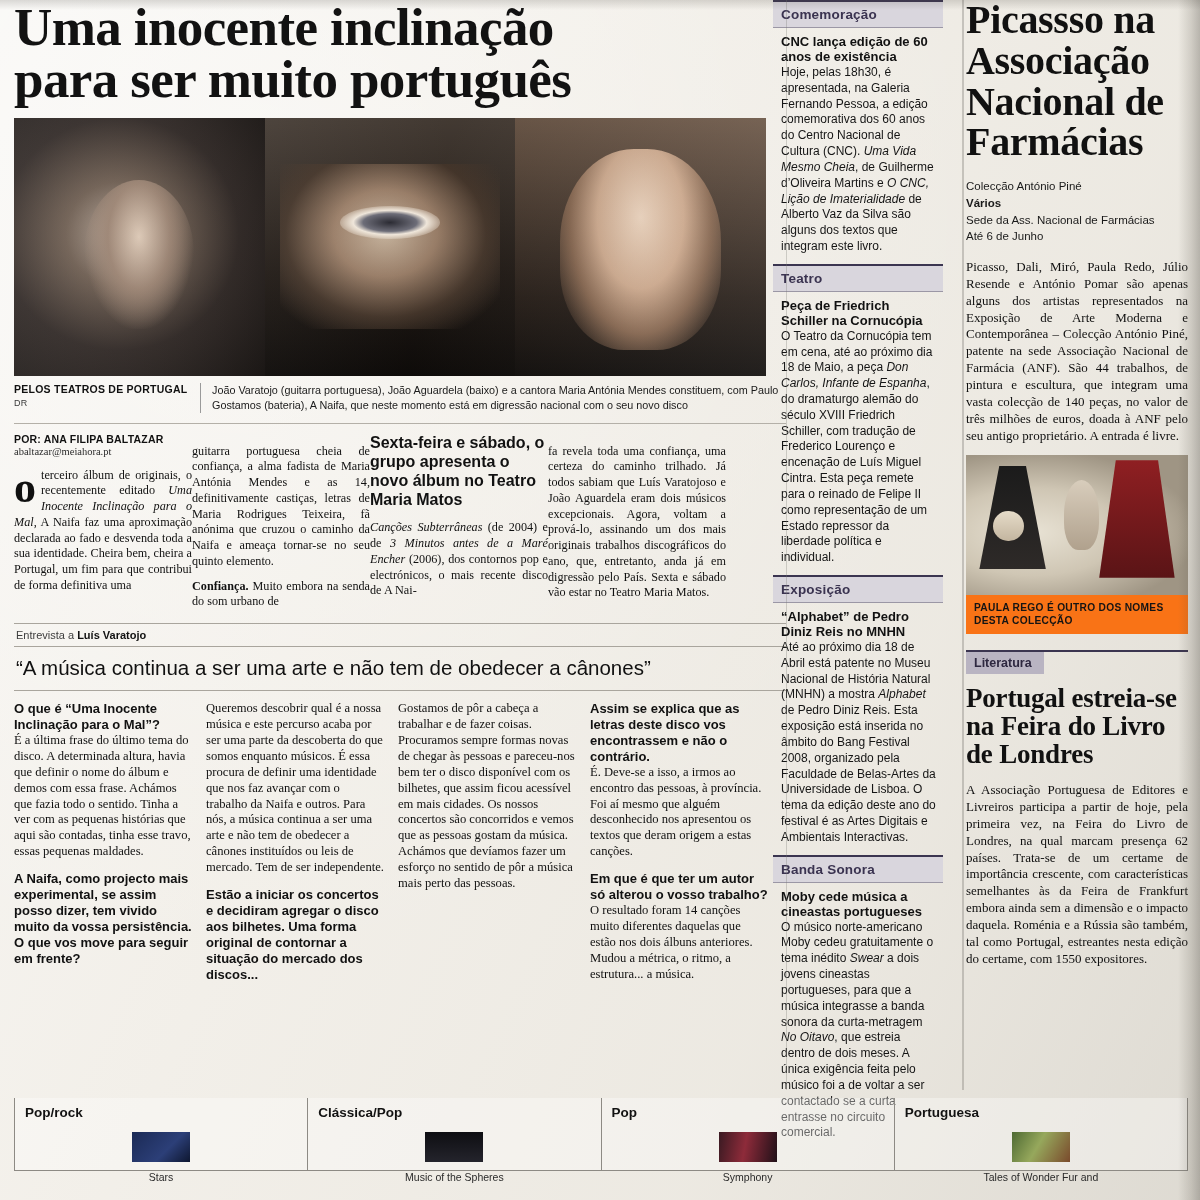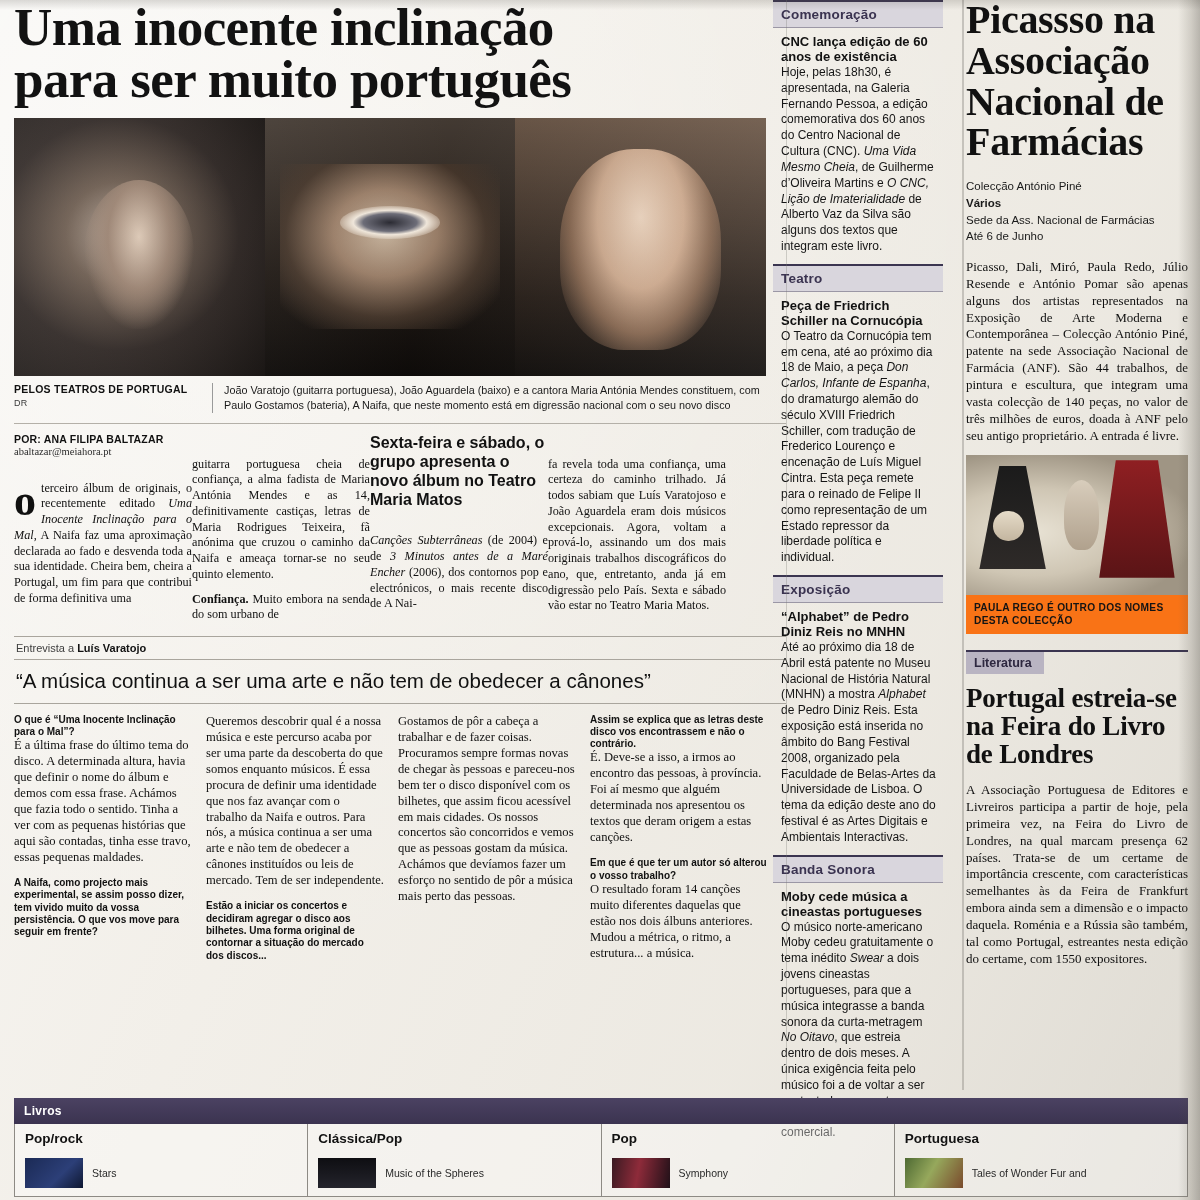--- a/index.html
+++ b/index.html
@@ -64,37 +64,37 @@
       background:radial-gradient(ellipse at 50% 50%, #2b2b33 0%, #6d6d78 38%, #efe6da 52%, rgba(230,220,205,0) 80%);
       border-radius:50%;}
   .ph3{background:linear-gradient(#6f5a4a,#2a211b 70%,#110e0c);}
   .ph3:after{content:"";position:absolute;left:18%;top:12%;width:64%;height:78%;
       background:radial-gradient(ellipse at 50% 34%, #f0d8c2 0%, #d2ae92 38%, #8a6a53 62%, rgba(28,22,18,0) 86%);
       border-radius:46% 46% 40% 40%;}
   .photo-grain{position:absolute;inset:0;
       background:linear-gradient(100deg, rgba(255,255,255,0.10), rgba(0,0,0,0.10) 55%, rgba(255,255,255,0.07));}
 
   
-  .caption-row{display:flex;margin-top:7px;gap:12px;}
+  .caption-row{display:flex;margin-top:7px;gap:0;}
   .cap-left{width:178px;padding-right:8px;}
   .cap-credit-title{font-size:10.5px;font-weight:700;letter-spacing:0.25px;line-height:1.2;}
   .cap-credit-sub{font-size:9px;color:#3a3a3a;margin-top:3px;letter-spacing:0.3px;}
   .cap-right{flex:1;border-left:1px solid #9a9a9a;padding-left:11px;
       font-size:10.8px;line-height:1.38;color:#1a1a1a;}
 
   
   .rule-top{border-top:1px solid #b4b0a8;margin-top:10px;}
   .body-cols{display:flex;gap:0;margin-top:9px;}
   .bcol{width:178px;}
   .byline-name{font-size:10.5px;font-weight:700;letter-spacing:0.2px;}
   .byline-mail{font-family:"Liberation Serif", serif;font-size:10.5px;color:#2b2b2b;margin-top:1px;}
   .serif-body{
     font-family:"Liberation Serif", serif;
     font-size:12.2px;line-height:1.29;text-align:justify;
-    color:#101010;margin-top:24px;hyphens:auto;
+    color:#101010;margin-top:11px;hyphens:auto;
   }
   .serif-body.first::first-letter{
     float:left;font-size:44px;line-height:0.82;padding:2px 5px 0 0;font-weight:700;
   }
   .serif-body i{font-style:italic;}
   .serif-body b{font-weight:700;}
   .subhead-bold{
     font-family:Liberation Sans, sans-serif;
     font-size:16px;font-weight:700;line-height:1.2;color:#111;margin-bottom:0;
   }
@@ -104,21 +104,21 @@
   .interview{margin-top:13px;}
   .iv-rule{border-top:1px solid #a9a59d;}
   .iv-label{font-size:11px;padding:5px 0 5px 2px;color:#3d3d3d;}
   .iv-label b{color:#111;}
   .iv-quote{
     font-size:20.5px;line-height:1.2;padding:9px 0 9px 2px;color:#111;
     border-top:1px solid #a9a59d;border-bottom:1px solid #a9a59d;
   }
   .qa-cols{display:flex;gap:14px;margin-top:10px;}
   .qa-col{width:178px;}
-  .qa-q{font-size:10px;font-weight:700;line-height:1.23;color:#111;}
+  .qa-q{font-size:13px;font-weight:700;line-height:1.23;color:#111;}
   .qa-a{font-family:"Liberation Serif", serif;font-size:12.6px;line-height:1.27;color:#101010;text-align:left;}
   .qa-block{margin-bottom:11px;}
 
   
   .sec{border-top:2px solid #3b3550;margin-bottom:0;}
   .sec-head{
     background:#d9d6dd;
     font-size:13.5px;font-weight:700;color:#3a3350;
     padding:5px 7px 5px 8px;letter-spacing:0.2px;
     border-bottom:1px solid #9b97a5;
@@ -170,21 +170,21 @@
   
   .livros-bar{
     background:linear-gradient(#4b4262,#3b3350);
     color:#fff;font-size:12px;font-weight:700;
     padding:6px 0 6px 10px;letter-spacing:0.3px;
   }
   .livros-cols{display:flex;border:1px solid #8d8a84;border-top:none;height:72px;background:rgba(255,255,255,0.35);}
   .lv{flex:1;border-right:1px solid #8d8a84;padding:7px 10px 0 10px;position:relative;}
   .lv:last-child{border-right:none;}
   .lv-title{font-size:13.5px;font-weight:700;color:#121212;}
-  .lv-item{display:flex;align-items:center;gap:9px;margin-top:12px;}
+  .lv-item{display:flex;align-items:center;gap:9px;margin-top:12px;flex-direction:column;}
   .lv-thumb{width:58px;height:30px;flex:none;}
   .t1{background:linear-gradient(135deg,#1b2a55,#2c3f78 60%,#0e1730);}
   .t2{background:linear-gradient(#0e0e12,#24242c);}
   .t3{background:linear-gradient(100deg,#3a1a22,#8e2b3a 45%,#201018);}
   .t4{background:linear-gradient(120deg,#4e6a33,#96a85c 45%,#7a4a2c);}
   .lv-label{font-size:10.5px;color:#2a2a2a;line-height:1.2;}
 
   .vert-seam{position:absolute;left:962px;top:0;width:2px;height:1090px;background:rgba(120,118,112,0.35);}
   .mid-seam{position:absolute;left:786px;top:0;width:1px;height:1090px;background:rgba(120,118,112,0.30);}
   .edge-shadow{position:absolute;right:0;top:0;width:22px;height:1200px;
@@ -273,21 +273,21 @@
 
         <div class="qa-col">
           <div class="qa-block">
             <div class="qa-a">Gostamos de pôr a cabeça a trabalhar e de fazer coisas. Procuramos sempre formas novas de chegar às pessoas e pareceu-nos bem ter o disco disponível com os bilhetes, que assim ficou acessível em mais cidades. Os nossos concertos são concorridos e vemos que as pessoas gostam da música. Achámos que devíamos fazer um esforço no sentido de pôr a música mais perto das pessoas.</div>
           </div>
         </div>
 
         <div class="qa-col">
           <div class="qa-block">
             <div class="qa-q">Assim se explica que as letras deste disco vos encontrassem e não o contrário.</div>
-            <div class="qa-a">É. Deve-se a isso, a irmos ao encontro das pessoas, à província. Foi aí mesmo que alguém determinada nos apresentou os textos que deram origem a estas canções.</div>
+            <div class="qa-a">É. Deve-se a isso, a irmos ao encontro das pessoas, à província. Foi aí mesmo que alguém desconhecido nos apresentou os textos que deram origem a estas canções.</div>
           </div>
           <div class="qa-block">
             <div class="qa-q">Em que é que ter um autor só alterou o vosso trabalho?</div>
             <div class="qa-a">O resultado foram 14 canções muito diferentes daquelas que estão nos dois álbuns anteriores. Mudou a métrica, o ritmo, a estrutura... a música.</div>
           </div>
         </div>
       </div>
     </div>
   </div>
 
@@ -348,21 +348,20 @@
     <div class="rt-cap">PAULA REGO É OUTRO DOS NOMES DESTA COLECÇÃO</div>
 
     <div class="lit-sec">
       <div class="lit-head">Literatura</div>
       <div class="lit-title">Portugal estreia-se na Feira do Livro de Londres</div>
       <div class="rt-body">A Associação Portuguesa de Editores e Livreiros participa a partir de hoje, pela primeira vez, na Feira do Livro de Londres, na qual marcam presença 62 países. Trata-se de um certame de importância crescente, com características semelhantes às da Feira de Frankfurt embora ainda sem a dimensão e o impacto daquela. Roménia e a Rússia são também, tal como Portugal, estreantes nesta edição do certame, com 1550 expositores.</div>
     </div>
   </div>
 
   <div id="livros-strip">
-    <div class="livros-bar">Livros</div>
     <div class="livros-cols">
 
       <div class="lv">
         <div class="lv-title">Pop/rock</div>
         <div class="lv-item">
           <div class="lv-thumb t1"></div>
           <div class="lv-label">Stars</div>
         </div>
       </div>
 

